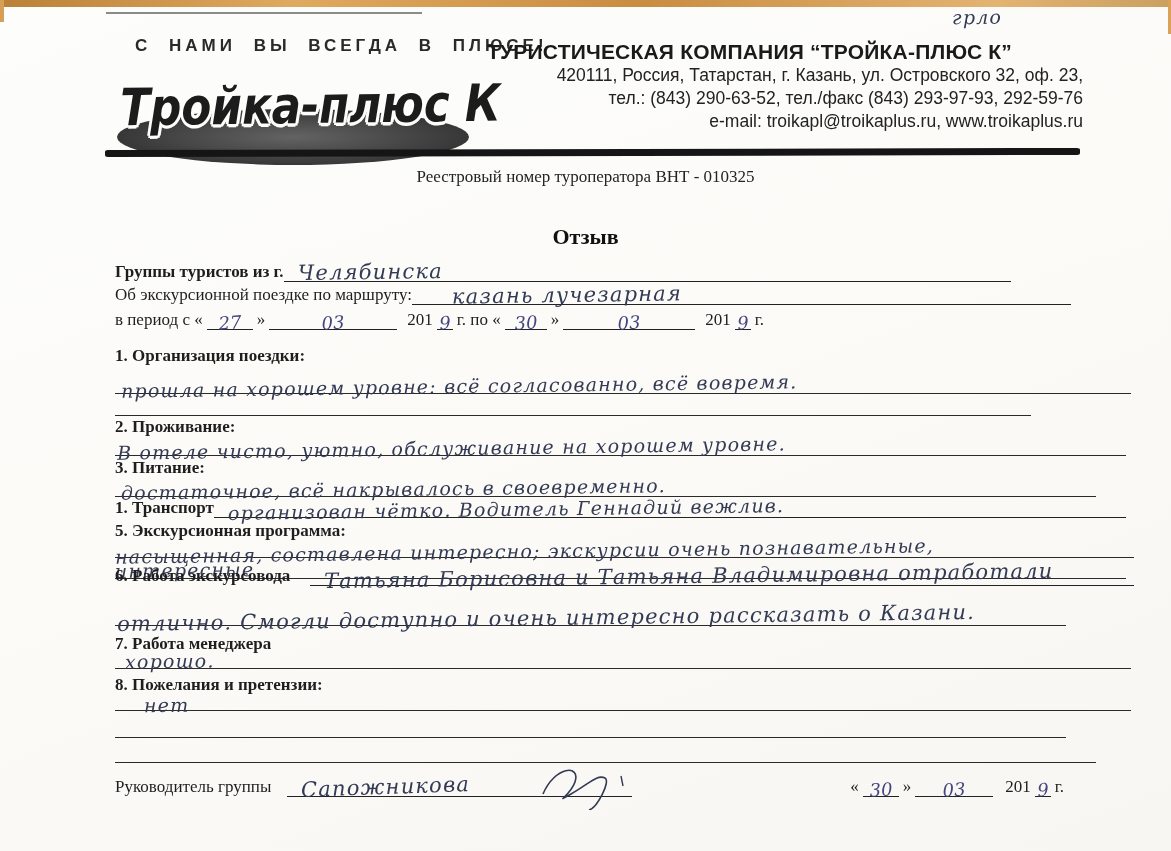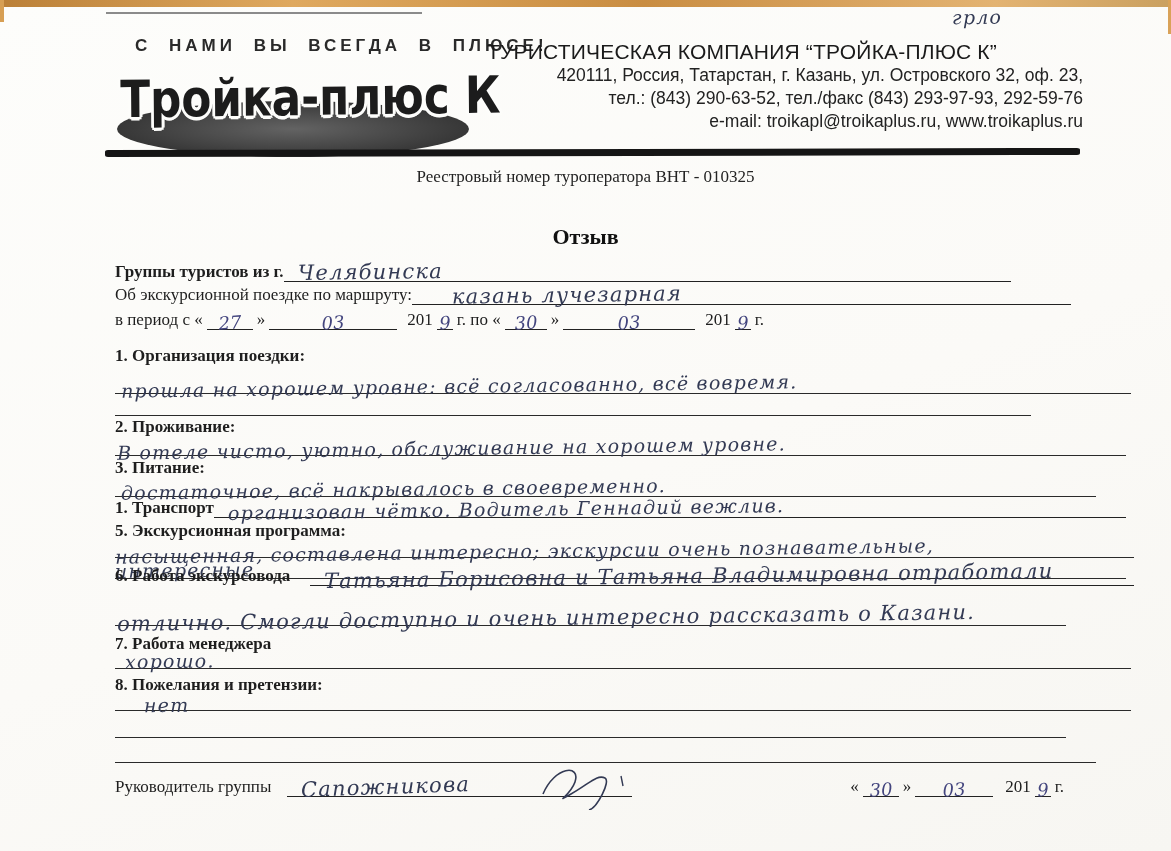--- a/index.html
+++ b/index.html
@@ -24,30 +24,30 @@
     font-size:19px; letter-spacing:1.2px; display:inline-block; transform:rotate(-0.8deg);
     white-space:nowrap; }
   .hw-big { font-size:21px; }
   .hw-date { color:#43457e; font-size:18px; letter-spacing:0; transform:rotate(-4deg); }
 
   
   .letterhead { position:absolute; left:115px; top:36px; right:88px; display:flex; }
   .logo-block { width:372px; flex:none; }
   .tagline { font-family:"Liberation Sans", sans-serif; font-weight:bold; font-size:17px;
     letter-spacing:4px; word-spacing:9px; margin-left:20px; color:#2a2a2a; white-space:nowrap; }
-  .logo-wrap { position:relative; height:104px; margin-top:5px; }
+  .logo-wrap { position:relative; height:104px; margin-top:13px;font-style:italic; }
   .logo-ellipse { position:absolute; left:2px; top:40px; width:352px; height:56px; border-radius:50%;
     background:radial-gradient(50% 50% at 50% 50%, #636363 0%, #4b4b4b 55%, #373737 100%); }
   .logo-text { position:absolute; left:0; top:10px; width:360px; text-align:center;
     font-family:"DejaVu Sans", sans-serif; font-weight:bold; font-size:45px; color:#1c1c1c;
     transform:scale(0.97,1.14) rotate(-0.6deg); white-space:nowrap;
     text-shadow:-2px -2px 0 #fdfdfb, 2px -2px 0 #fdfdfb, -2px 2px 0 #fdfdfb, 2px 2px 0 #fdfdfb,
       -3px 0 0 #fdfdfb, 3px 0 0 #fdfdfb, 0 3px 0 #fdfdfb, 0 -3px 0 #fdfdfb; }
   .info-block { flex:1; font-family:"Liberation Sans", sans-serif; padding-top:4px; }
-  .company-name { font-weight:normal; font-size:21px; color:#1a1a1a; white-space:nowrap;
+  .company-name { font-weight:bold; font-size:21px; color:#1a1a1a; white-space:nowrap;
     letter-spacing:0.2px; }
   .addr { font-size:17.5px; line-height:23px; text-align:right; color:#222; }
   .addr:first-of-type { margin-top:3px; }
 
   .black-bar { position:absolute; left:105px; top:149px; width:975px; height:7px;
     background:#151515; border-radius:3px/2px; transform:rotate(-0.12deg); }
 
   .registry { position:absolute; top:167px; left:0; width:1171px; text-align:center;
     font-size:17px; color:#242424; }
   .form-title { position:absolute; top:224px; left:0; width:1171px; text-align:center;

